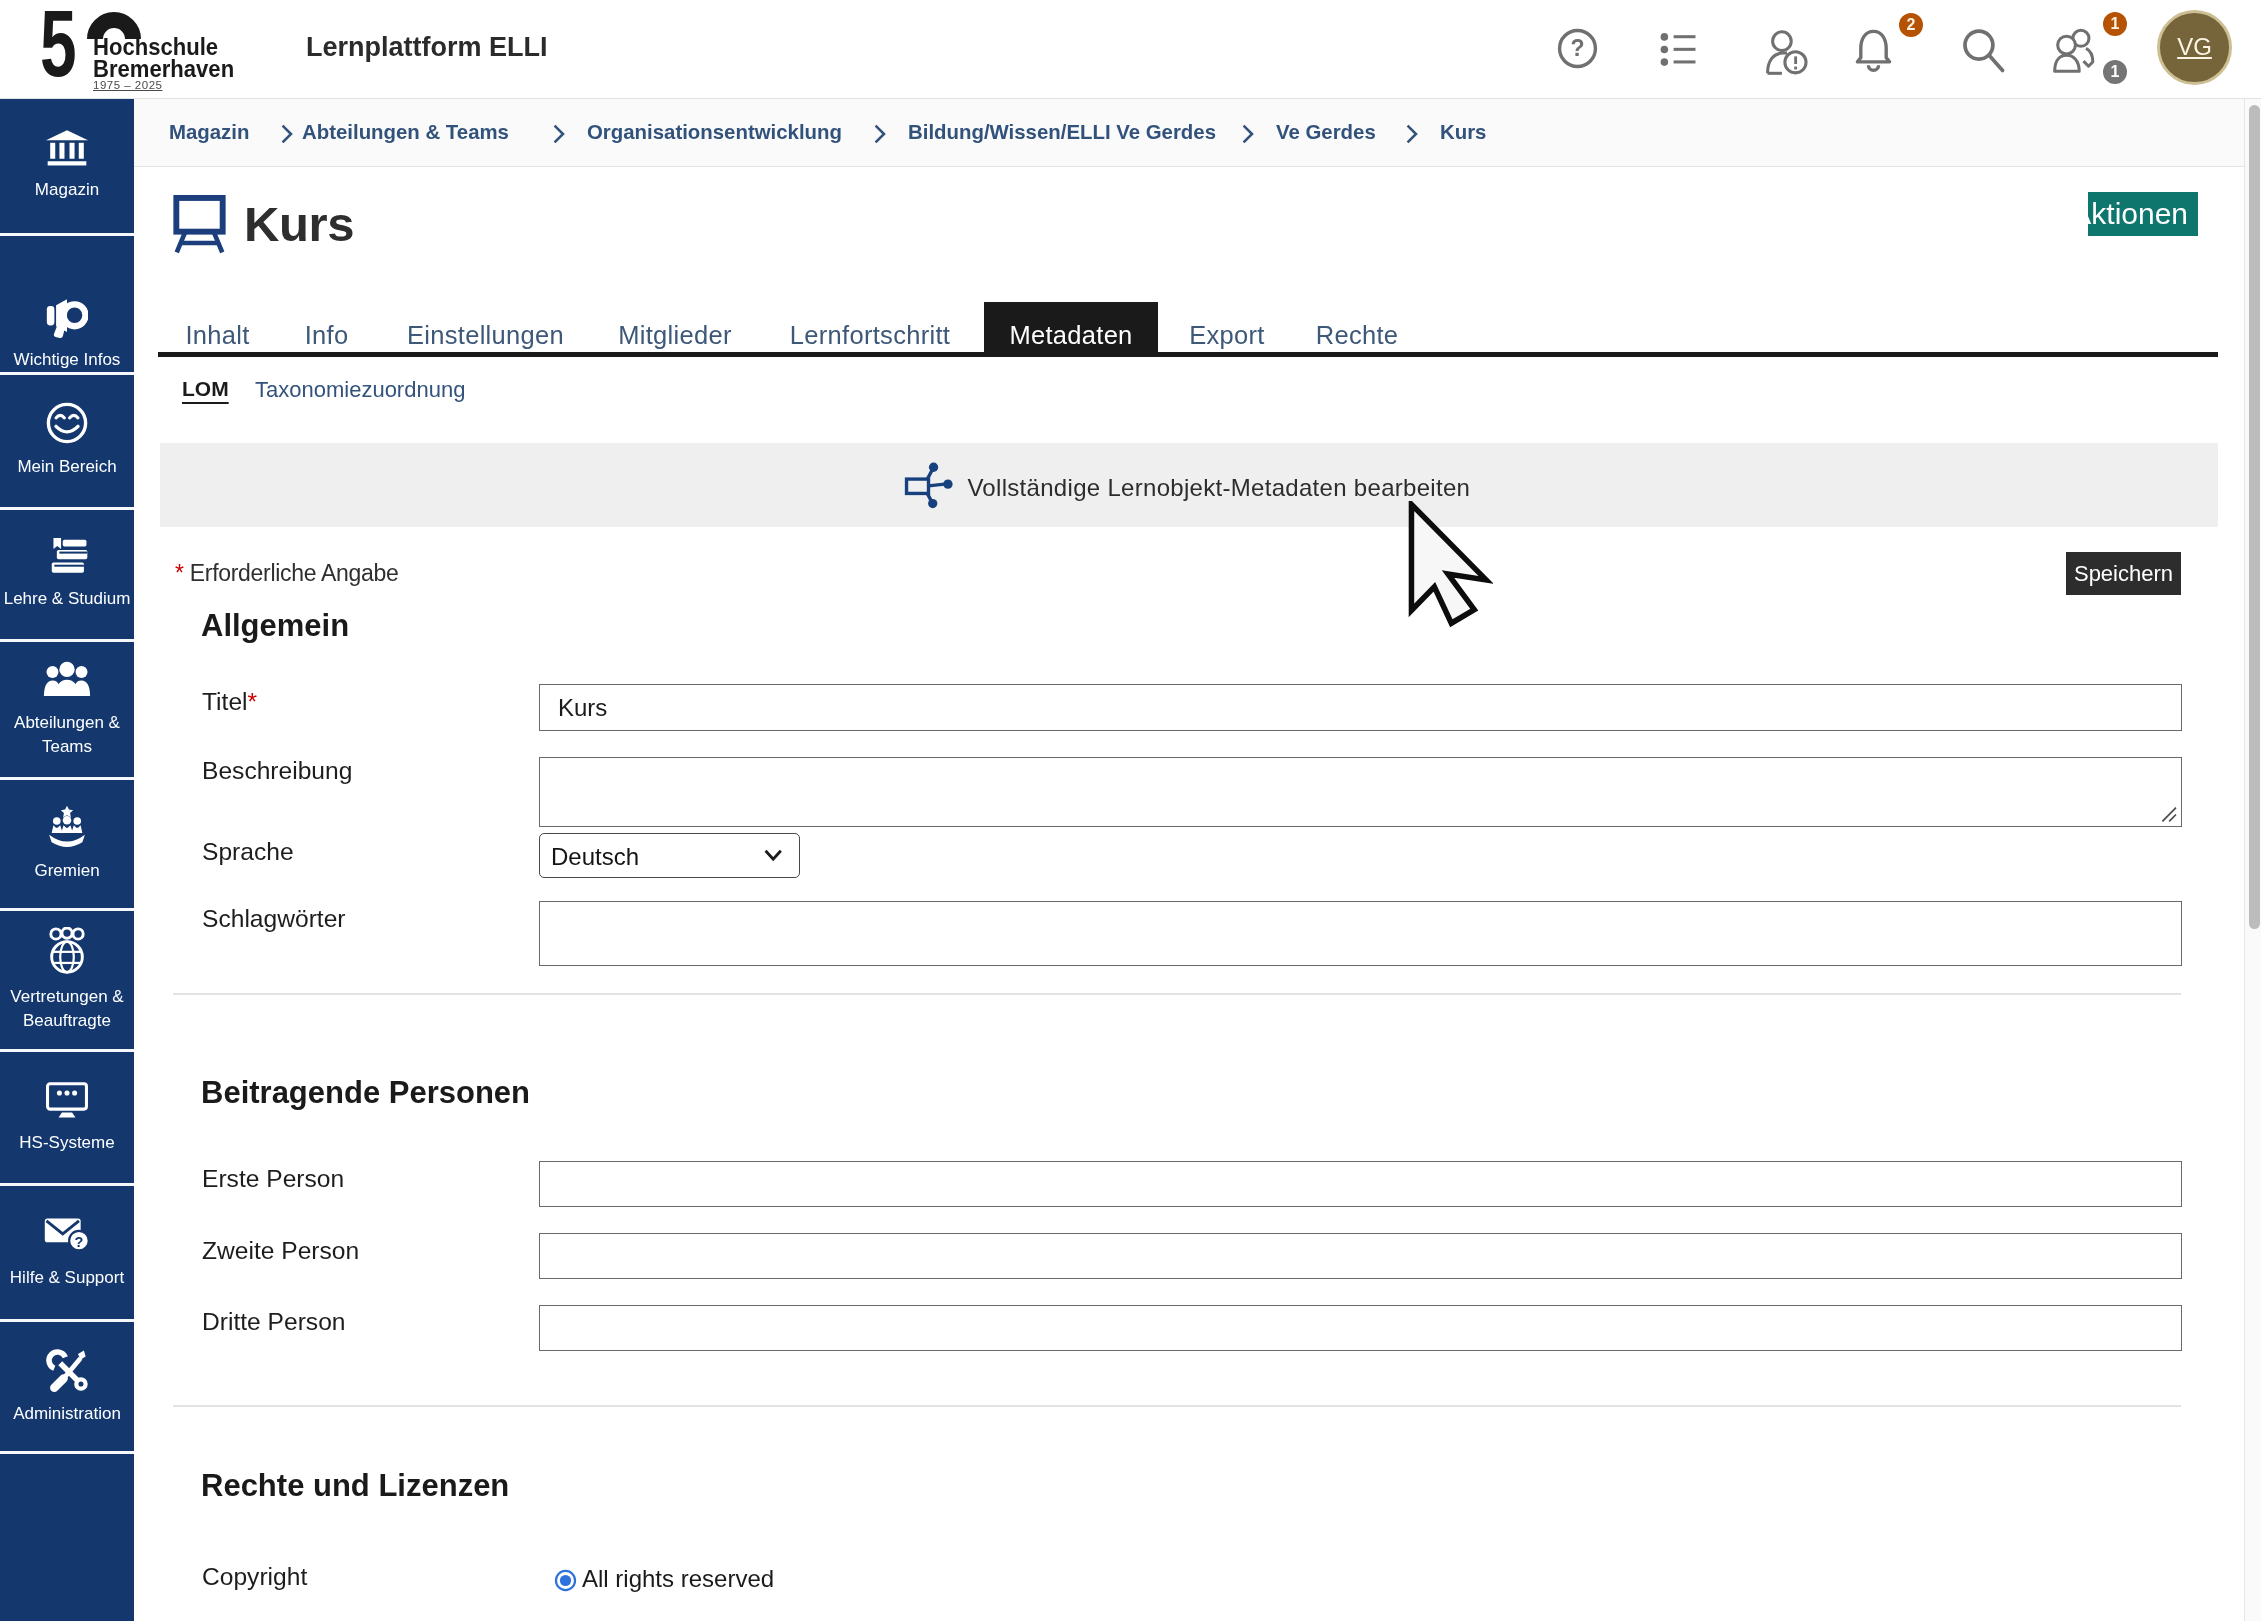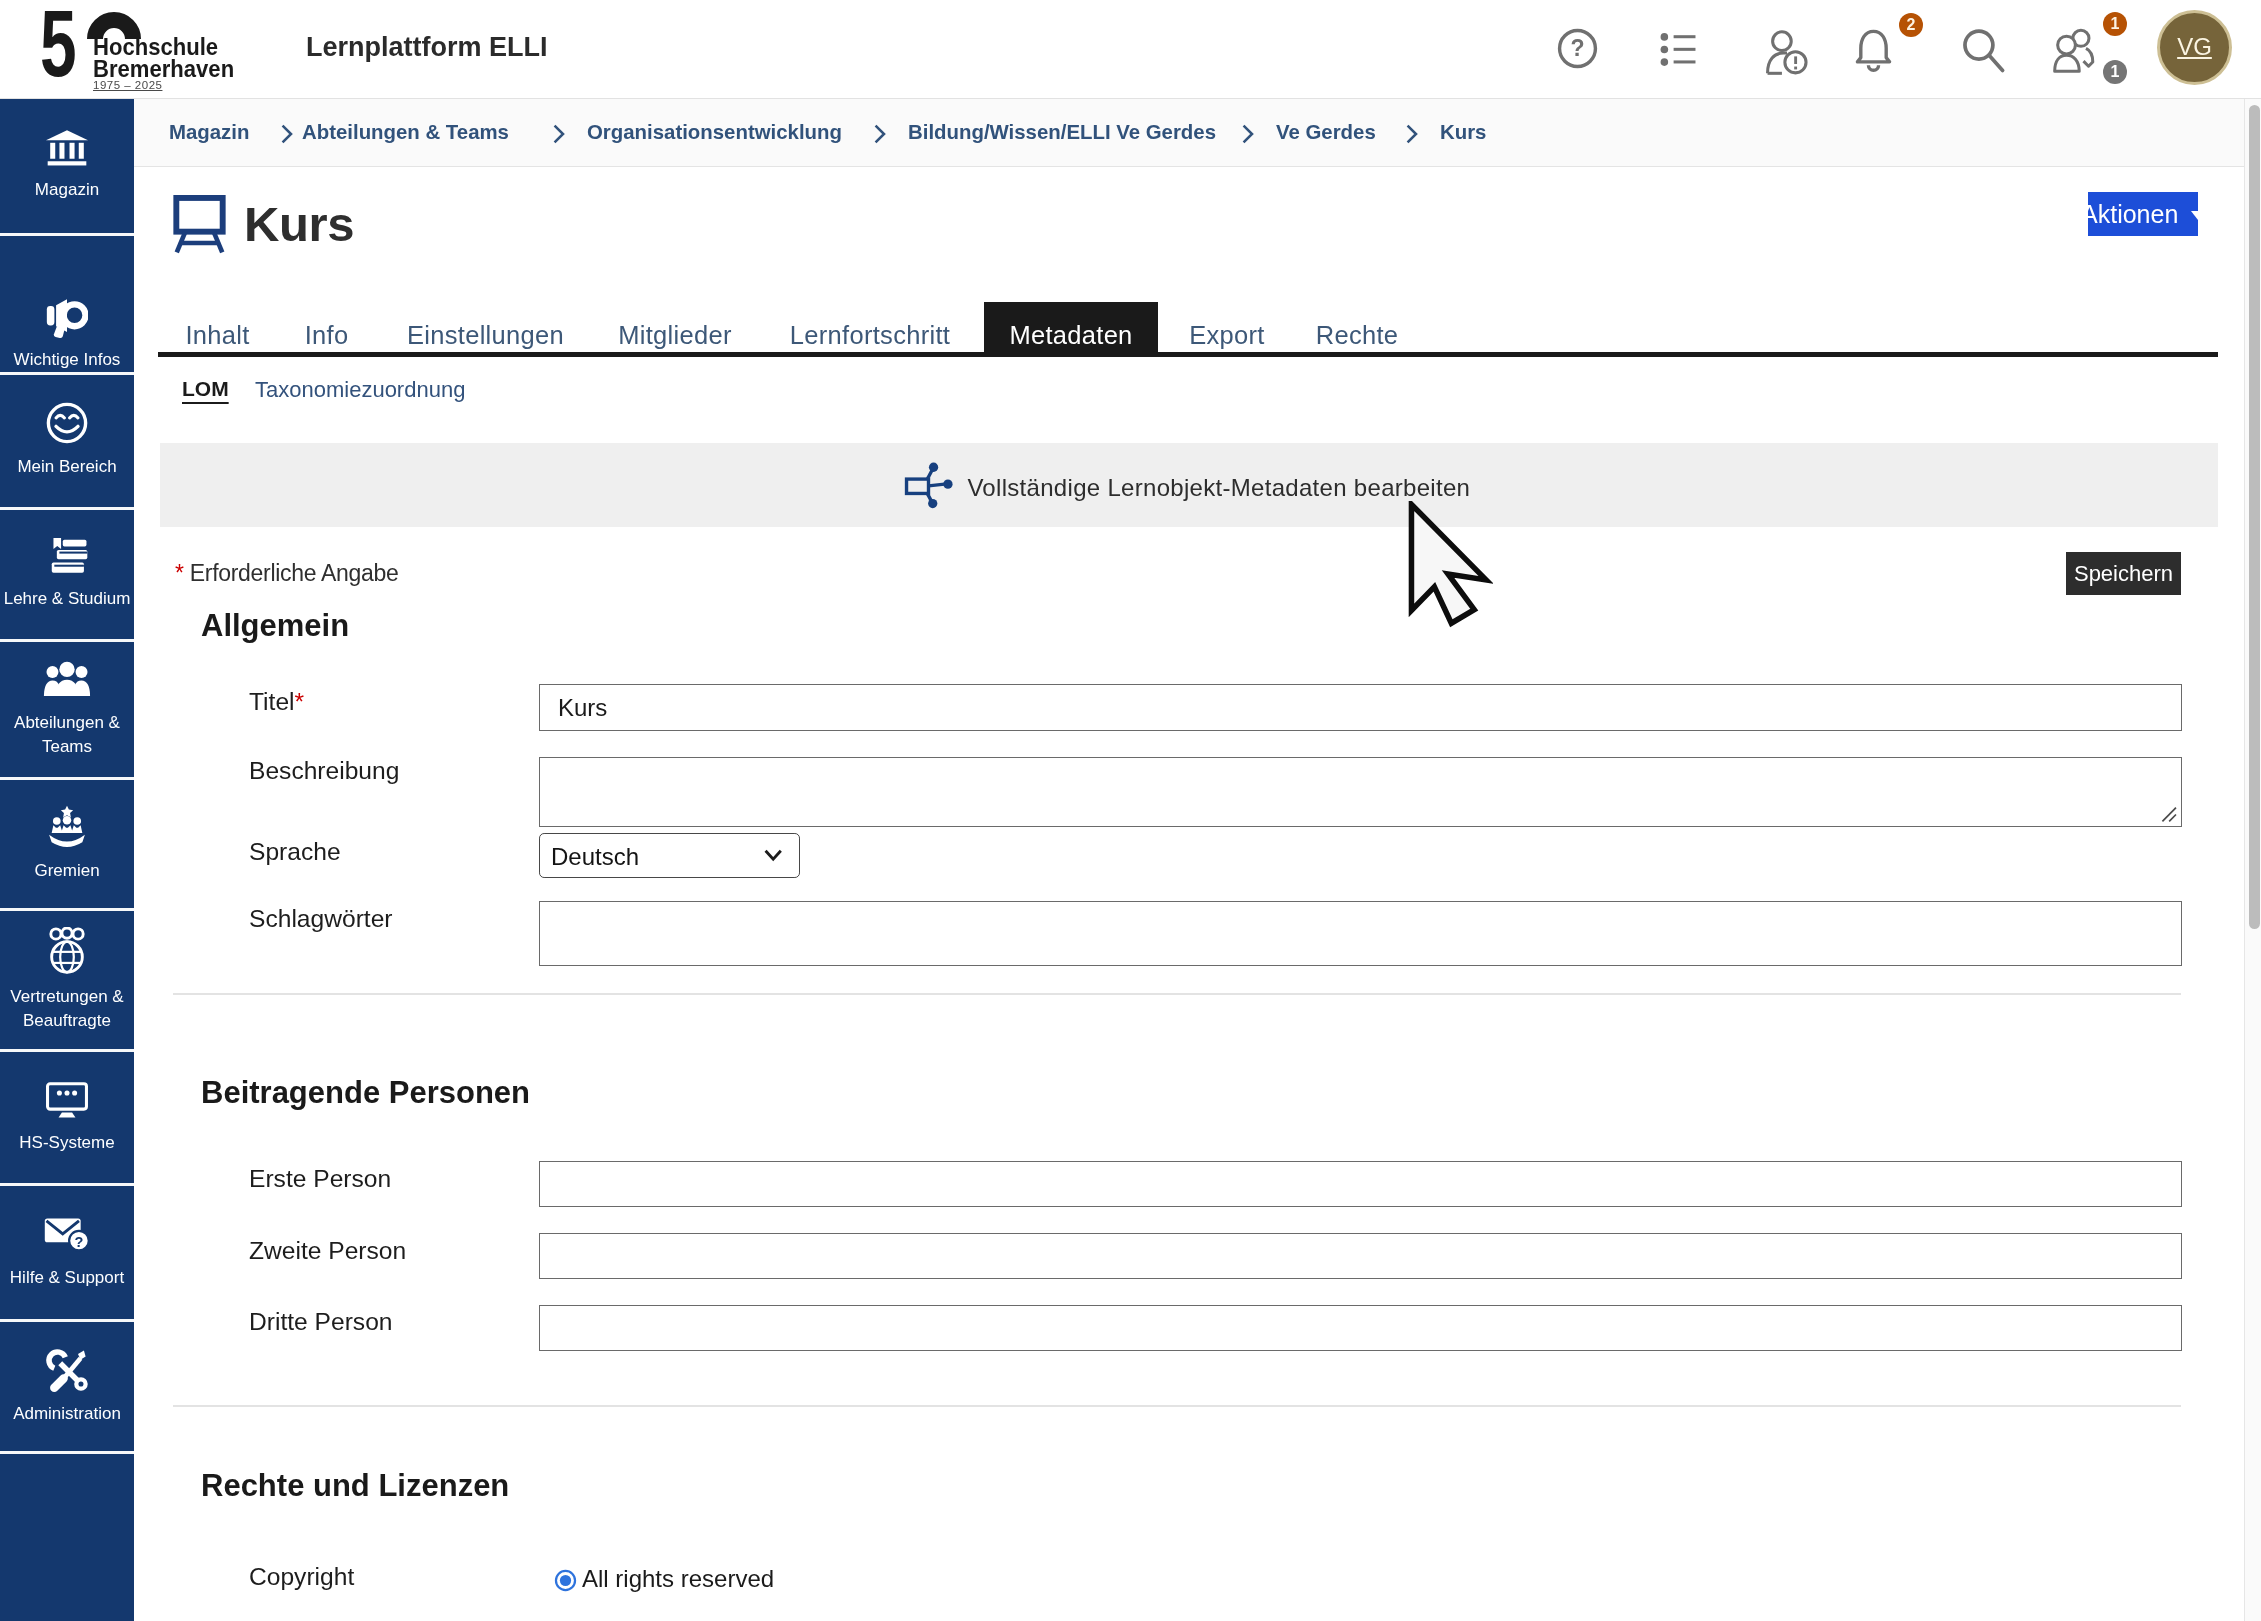--- a/index.html
+++ b/index.html
@@ -22,33 +22,33 @@
 #side{position:absolute;left:0;top:99px;width:134px;height:1522px;background:#14386e;}
 .tile{position:absolute;left:0;width:134px;display:flex;flex-direction:column;align-items:center;justify-content:center;color:#fff;}
 .tile .lbl{font-size:17px;line-height:24px;text-align:center;margin-top:9.3px;color:#fdfeff;}
 .sep{position:absolute;left:0;width:134px;height:2.5px;background:#f6f8fa;}
 
 #crumbs{position:absolute;left:134px;top:99px;width:2110px;height:68px;background:#fafafa;border-bottom:1.7px solid #e4e4e4;}
 .crumb{position:absolute;top:121px;font-size:20.4px;font-weight:700;color:#31527b;white-space:nowrap;}
 .chev{position:absolute;top:123px;}
 
 #h1kurs{position:absolute;left:244px;top:196px;font-size:49px;font-weight:700;color:#2e2e2e;letter-spacing:-0.4px;}
-#btnAkt{position:absolute;left:2088px;top:192px;width:110px;height:44px;background:#1d4ed8;color:#fff;display:flex;align-items:center;justify-content:center;font-size:25px;}
+#btnAkt{position:absolute;left:2088px;top:192px;width:110px;height:44px;background:#0f766e;color:#fff;display:flex;align-items:center;justify-content:center;font-size:30px;}
 #btnAkt .car{width:0;height:0;border-left:7.6px solid transparent;border-right:7.6px solid transparent;border-top:9.3px solid #fff;margin-left:12.7px;margin-top:2.5px;}
 .tab{position:absolute;top:302px;height:50px;padding-top:17px;display:flex;align-items:center;justify-content:center;font-size:25.5px;letter-spacing:0.3px;color:#3d5878;}
 .tab.active{background:#1a1a1a;color:#fff;}
 #tabline{position:absolute;left:158px;top:352px;width:2060px;height:5.1px;background:#1a1a1a;}
 .subtab{position:absolute;top:377px;font-size:22px;}
 #graybar{position:absolute;left:160px;top:443px;width:2058px;height:84px;background:#efefef;}
 #graybar .inner{position:absolute;left:744px;top:0;height:84px;display:flex;align-items:center;}
 #graybar .txt{font-size:24px;color:#2d2d2d;margin-left:14.4px;padding-top:6px;letter-spacing:0.3px;}
 #reqnote{position:absolute;left:175px;top:560px;font-size:23px;letter-spacing:-0.3px;color:#2f2f2f;}
 #btnSpe{position:absolute;left:2066px;top:552px;width:115px;height:43px;background:#2d2d2d;color:#fff;display:flex;align-items:center;justify-content:center;font-size:22px;}
 .h2{position:absolute;left:201px;font-size:31px;font-weight:700;color:#1a1a1a;}
-.flabel{position:absolute;left:202px;font-size:24.6px;color:#1d1d1d;margin-left:47px;}
+.flabel{position:absolute;left:202px;font-size:24.6px;color:#1d1d1d;}
 .star{color:#cb0000;}
 .inp{position:absolute;left:539px;width:1643px;background:#fff;border:1.7px solid #6a6a6a;}
 .divider{position:absolute;left:173px;width:2008px;height:1.7px;background:#e3e3e3;}
 #kursval{position:absolute;left:558px;top:694px;font-size:24px;color:#1b1b1b;}
 #selSpr{position:absolute;left:539px;top:833px;width:261px;height:45px;border:1.7px solid #474747;border-radius:5.1px;background:#fff;}
 #selSpr span{position:absolute;left:11px;top:8.5px;font-size:24px;color:#141414;}
 #radio{position:absolute;left:554px;top:1569px;}
 #allr{position:absolute;left:582px;top:1565px;font-size:24px;color:#1b1b1b;}
 
 #sbtrack{position:absolute;left:2244px;top:99px;width:17px;height:1522px;background:#fafafa;border-left:0.8px solid #e6e6e6;}

